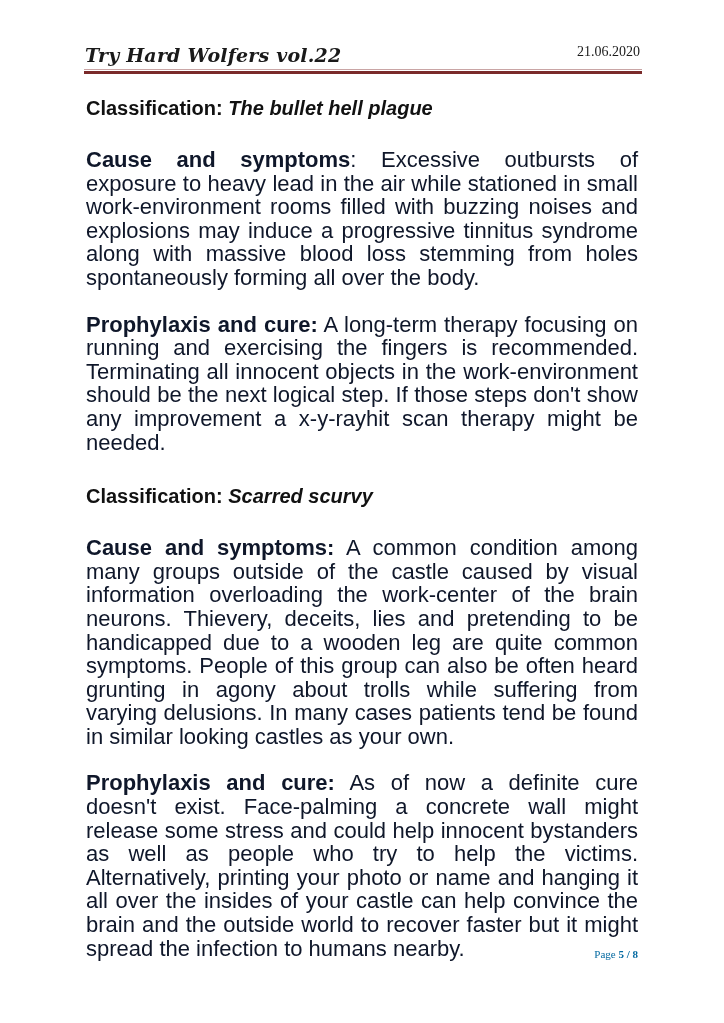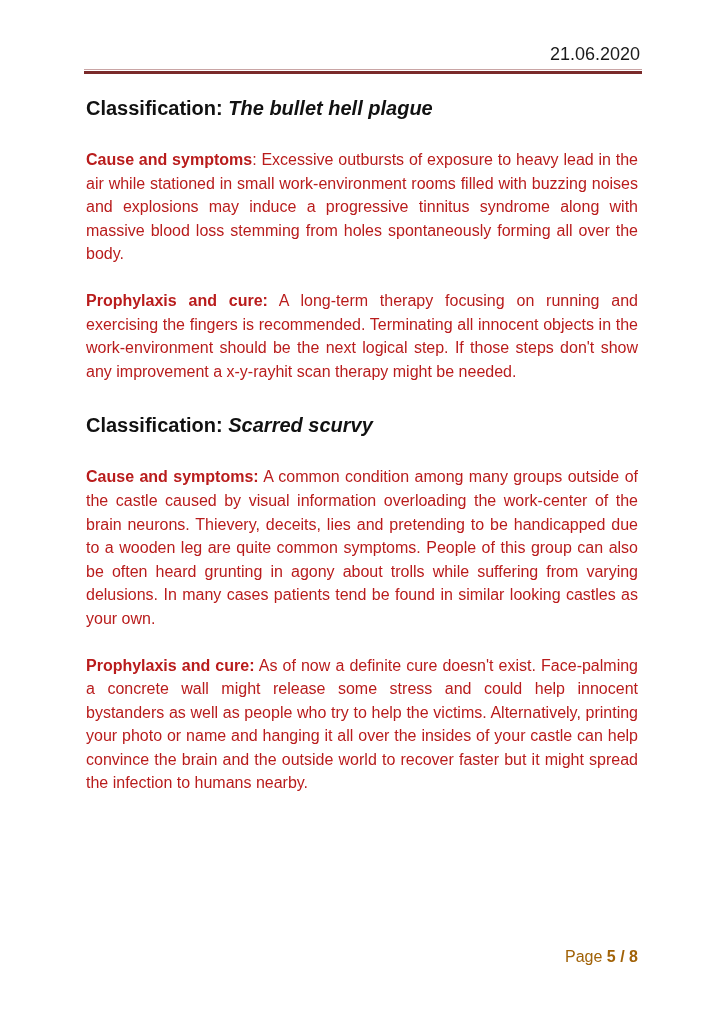--- a/index.html
+++ b/index.html
@@ -30,22 +30,22 @@
       font-size: 19px;
       font-weight: bold;
       letter-spacing: 0.2px;
       color: #1a1a1a;
       font-style: italic;
     }
     .header-date {
       position: absolute;
       right: 0;
       top: 0;
-      font-family: Liberation Sans, sans-serif;
-      font-size: 18px;
+      font-family: Liberation Serif, serif;
+      font-size: 14px;
       color: #1a1a1a;
     }
     .rule {
       position: absolute;
       left: 84px;
       width: 558px;
     }
     .rule-thin {
       top: 69px;
       height: 1px;
@@ -67,46 +67,47 @@
       font-size: 20px;
       color: #111;
       margin: 0 0 26px 0;
       line-height: 28px;
     }
     .classification .name {
       font-style: italic;
     }
     .para {
       font-family: "Liberation Sans", "DejaVu Sans", sans-serif;
-      font-size: 16px;
+      font-size: 22px;
       line-height: 23.6px;
       text-align: justify;
       margin: 0 0 23px 0;
-      color: #b91c1c;
+      color: #0f172a;
     }
     .para b {
       font-weight: bold;
     }
     .section-2 {
       margin-top: 17px;
     }
     .footer {
       position: absolute;
       right: 86px;
       top: 948px;
-      font-family: Liberation Sans, sans-serif;
-      font-size: 16px;
-      color: #a16207;
+      font-family: Liberation Serif, serif;
+      font-size: 11px;
+      color: #0369a1;
     }
     .footer b { font-weight: bold; }
   </style>
 </head>
 <body>
 
 <div class="header">
+  <span class="header-title">Try Hard Wolfers vol.22</span>
   <span class="header-date">21.06.2020</span>
 </div>
 <div class="rule rule-thin"></div>
 <div class="rule rule-thick"></div>
 
 <div class="content">
 
   <section>
     <h2 class="classification">
       <span>Classification: </span><span class="name">The bullet hell plague</span>

